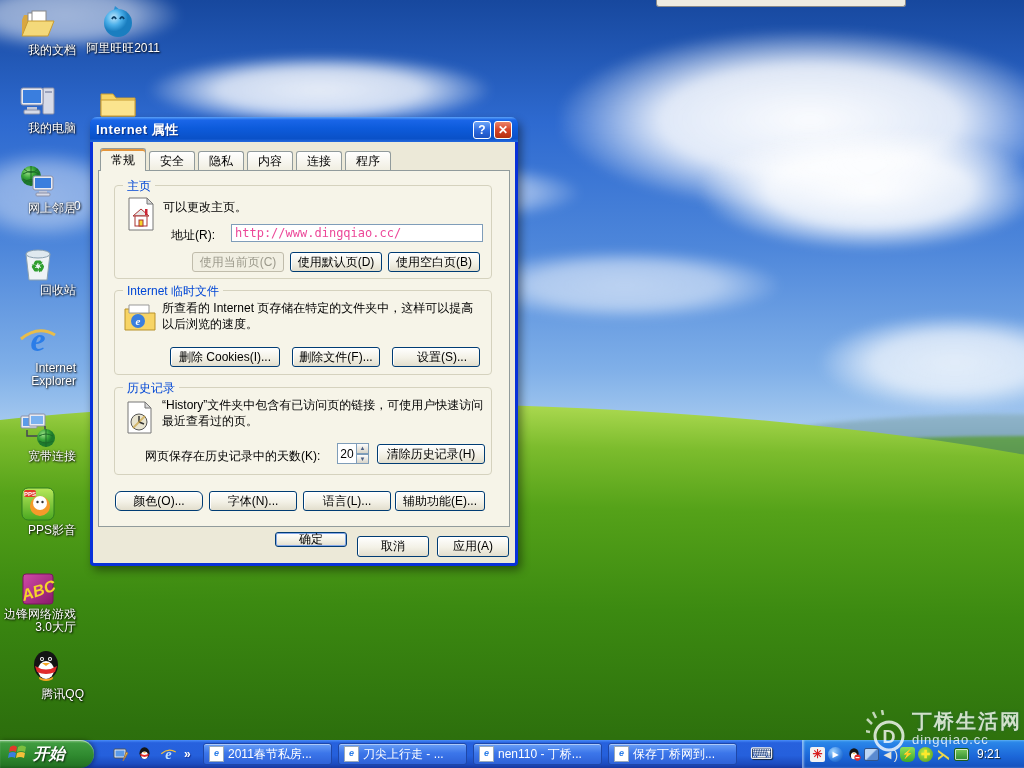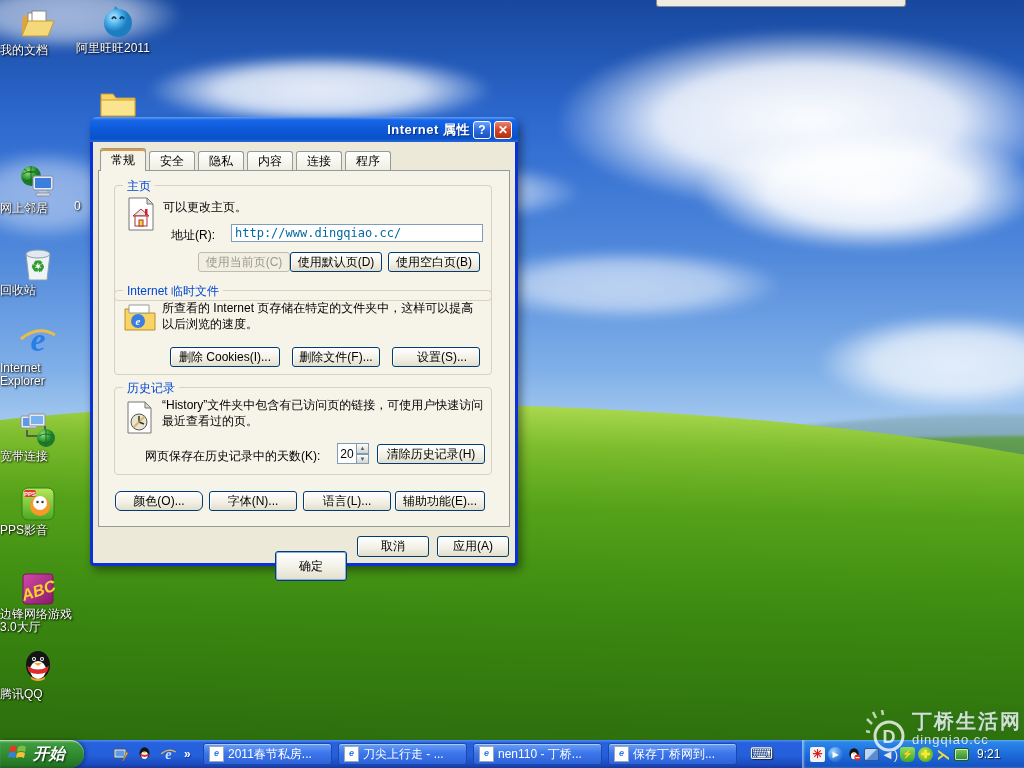--- a/index.html
+++ b/index.html
@@ -7,60 +7,60 @@
     font-family:"Liberation Sans",sans-serif;
     background:linear-gradient(180deg,#17489e 0%,#2e6ad0 16%,#4d86da 32%,#7fafe8 48%,#b3d3f2 58%,#d9eafa 64%,#e8f2fb 70%);}
   .abs{position:absolute;}
   
   .cloud{position:absolute;background:radial-gradient(ellipse at center,rgba(255,255,255,.98) 0%,rgba(255,255,255,.85) 42%,rgba(255,255,255,0) 72%);filter:blur(5px);}
   .ridge-far{position:absolute;left:680px;top:414px;width:440px;height:70px;border-radius:100% 30% 0 0/100% 60% 0 0;background:linear-gradient(180deg,#8fb4ca,#6e96a6);filter:blur(2px);}
   .ridge-mid{position:absolute;left:590px;top:436px;width:540px;height:60px;border-radius:90% 20% 0 0/100% 50% 0 0;background:linear-gradient(180deg,#63a053,#4a8348);filter:blur(1.5px);}
   .hill{position:absolute;left:-220px;top:406px;width:1540px;height:460px;border-radius:44% 56% 0 0/95px 160px 0 0;transform:rotate(1.2deg);
     background:linear-gradient(180deg,#aad84f 0%,#7cbc2d 9%,#55a219 22%,#3c8a11 44%,#2d700d 72%,#265f0a 100%);}
   
-  .dicon{position:absolute;width:76px;text-align:left;cursor:default;}
+  .dicon{position:absolute;width:76px;text-align:right;cursor:default;}
   .dicon .ig{height:38px;display:flex;align-items:flex-end;justify-content:center;}
   .ilabel{margin-top:2px;font-size:12px;line-height:13px;color:#fff;white-space:pre-line;
     text-shadow:1px 1px 2px rgba(0,0,0,.95),0 0 2px rgba(0,0,0,.7);}
   .frag{position:absolute;font-size:12px;color:#fff;text-shadow:1px 1px 2px #000;}
   
   .dialog{position:absolute;left:90px;top:118px;width:428px;height:448px;box-sizing:border-box;
     border:3px solid #0831d9;border-top:none;border-radius:7px 7px 4px 4px;background:#ece9d8;
     box-shadow:3px 4px 10px rgba(0,0,0,.45);font-size:12px;}
   .titlebar{position:absolute;left:-3px;top:-1px;right:-3px;height:25px;border-radius:7px 7px 0 0;
     background:linear-gradient(180deg,#5ba1f8 0%,#1a66e8 12%,#0d5bdb 45%,#0a51c8 86%,#2468de 100%);
     display:flex;align-items:center;padding:0 6px;box-sizing:border-box;}
-  .title-text{color:#fff;font-weight:bold;font-size:13px;letter-spacing:.5px;text-shadow:1px 1px 1px #0a2a7a;flex:1;text-align:right;}
+  .title-text{color:#fff;font-weight:bold;font-size:13px;letter-spacing:.5px;text-shadow:1px 1px 1px #0a2a7a;flex:1;}
   .tbtn{width:18px;height:18px;margin-left:3px;border:1px solid #fff;border-radius:3px;color:#fff;font-weight:bold;
     font-size:12px;line-height:16px;text-align:center;box-sizing:border-box;cursor:pointer;}
   .tbtn.help{background:linear-gradient(180deg,#6ba4f8,#2f6ce0 50%,#1b51c0);}
   .tbtn.close{background:linear-gradient(180deg,#ec8468,#d64228 50%,#b2300f);}
   .tab{position:absolute;top:33px;height:19px;width:46px;box-sizing:border-box;border:1px solid #919b9c;border-bottom:none;
     border-radius:3px 3px 0 0;background:linear-gradient(180deg,#fff,#f0eee1);text-align:center;line-height:18px;cursor:pointer;}
   .tab.sel{top:30px;height:23px;background:#f6f4e8;z-index:3;box-shadow:inset 0 2px 0 #e5953a;line-height:22px;}
   .tabpage{position:absolute;left:5px;top:52px;width:412px;height:357px;border:1px solid #919b9c;background:#f6f4e8;box-sizing:border-box;z-index:2;}
   .group{position:absolute;left:15px;width:378px;border:1px solid #d5d2be;border-radius:4px;box-sizing:border-box;}
   .gcap{position:absolute;top:-8px;left:8px;background:#f6f4e8;padding:0 4px;color:#0046d5;font-size:12px;}
   .gtext{position:absolute;font-size:12px;color:#000;line-height:16px;}
   .xp-btn{position:absolute;height:20px;box-sizing:border-box;border:1px solid #003c74;border-radius:3px;
     background:linear-gradient(180deg,#fff 0%,#f3f1e6 55%,#e2decd 100%);font-size:12px;color:#000;
     display:flex;align-items:center;justify-content:center;cursor:pointer;box-shadow:inset 1px 1px 0 #fff;}
   .xp-btn.disabled{color:#9c9a8c;border-color:#c0bcab;background:#f1efe2;box-shadow:none;cursor:default;}
   .xp-btn.default{box-shadow:inset 0 0 0 1px #86a8e8,inset 1px 1px 0 #fff;}
   .tfield{position:absolute;background:#fff;border:1px solid #7f9db9;box-sizing:border-box;font-family:"DejaVu Sans Mono",monospace;
-    font-size:12px;padding:1px 3px;color:#0369a1;}
+    font-size:12px;padding:1px 3px;color:#ec4899;}
   input.tfield{outline:none;}
   .spinner{position:absolute;width:32px;height:21px;display:flex;}
   .spin-val{flex:1;background:#fff;border:1px solid #7f9db9;border-right:none;font-size:12px;display:flex;align-items:center;justify-content:center;}
   .spin-arrows{width:13px;display:flex;flex-direction:column;}
   .spin-arrows div{flex:1;border:1px solid #7f9db9;background:linear-gradient(180deg,#fdfdfd,#d8d4c8);font-size:6px;line-height:8px;text-align:center;color:#4d6185;cursor:pointer;}
   
   .taskbar{position:absolute;left:0;bottom:0;width:1024px;height:28px;z-index:20;
     background:linear-gradient(180deg,#4b8bf5 0%,#3a7bef 4%,#2761dd 10%,#2560dc 55%,#1c4cc0 85%,#16389f 100%);}
-  .startbtn{position:absolute;left:0;top:0;height:28px;width:84px;border-radius:0 14px 14px 0;cursor:pointer;
+  .startbtn{position:absolute;left:0;top:0;height:28px;width:94px;border-radius:0 14px 14px 0;cursor:pointer;
     background:linear-gradient(180deg,#7bbf77 0%,#3f9b3f 12%,#2f8a2f 55%,#247524 90%,#1d611d 100%);
     box-shadow:inset 0 1px 1px rgba(255,255,255,.5),2px 0 4px rgba(0,0,0,.35);display:flex;align-items:center;padding-left:8px;box-sizing:border-box;}
   .start-label{color:#fff;font-weight:bold;font-style:italic;font-size:16px;margin-left:5px;text-shadow:1px 1px 2px rgba(0,0,0,.7);}
   .ql{position:absolute;left:112px;top:0;height:28px;display:flex;align-items:center;gap:7px;}
   .ql .qicon{width:17px;height:17px;display:flex;align-items:center;justify-content:center;cursor:pointer;}
   .chev{color:#fff;font-size:12px;font-weight:bold;text-shadow:1px 1px 1px #12339a;cursor:pointer;}
   .taskbtns{position:absolute;left:203px;top:3px;display:flex;gap:6px;}
   .taskbtn{width:129px;height:22px;border-radius:3px;border:1px solid #1e47a8;box-sizing:border-box;cursor:pointer;
     background:linear-gradient(180deg,#6aa0f7 0%,#3c76ea 45%,#2e62d8 100%);box-shadow:inset 0 1px 0 rgba(255,255,255,.45);
     display:flex;align-items:center;padding:0 5px;gap:4px;color:#fff;font-size:12px;white-space:nowrap;overflow:hidden;}
@@ -136,20 +136,33 @@
               <stop offset="100%" stop-color="#1a7ec0"></stop>
             </radialGradient>
           </defs>
           <path d="M11 15 q2 -4 4 0" stroke="#0a3f66" stroke-width="2" fill="none"></path>
           <path d="M19 15 q2 -4 4 0" stroke="#0a3f66" stroke-width="2" fill="none"></path>
         </svg>
     </div>
     <div class="ilabel">阿里旺旺2011</div>
   </div>
 
+  <div class="dicon" style="left:0px;top:82px;">
+    <div class="ig">
+      <svg width="38" height="36" viewBox="0 0 38 36">
+          <rect x="24" y="4" width="11" height="26" rx="1" fill="#d7dbe8" stroke="#8a90a8"></rect>
+          <rect x="26" y="7" width="7" height="2" fill="#9aa2bc"></rect>
+          <rect x="2" y="4" width="22" height="17" rx="2" fill="#e8eaf2" stroke="#8a90a8"></rect>
+          <rect x="4" y="6" width="18" height="13" fill="#3a7ede"></rect>
+          <rect x="8" y="23" width="10" height="3" fill="#c2c8da"></rect>
+          <rect x="5" y="26" width="16" height="4" rx="1" fill="#d7dbe8" stroke="#8a90a8"></rect>
+        </svg>
+    </div>
+    <div class="ilabel">我的电脑</div>
+  </div>
 
   <div class="dicon" style="left:80px;top:82px;z-index:1;">
     <div class="ig">
       <svg width="38" height="32" viewBox="0 0 38 32">
           <path d="M2 6 L14 6 L17 10 L36 10 L36 28 L2 28 Z" fill="#f7d465" stroke="#c89b30"></path>
           <path d="M2 12 L36 12 L36 28 L2 28 Z" fill="#fbe48e" stroke="#c89b30"></path>
         </svg>
     </div>
     <div class="ilabel"></div>
   </div>
@@ -252,21 +265,21 @@
               <stop offset="100%" stop-color="#8a1a6a"></stop>
             </linearGradient>
           </defs>
           <text x="17" y="24" font-size="16" text-anchor="middle" fill="#f5d52a" font-style="italic" font-weight="bold" transform="rotate(-18 17 17)">ABC</text>
         </svg>
     </div>
     <div class="ilabel">边锋网络游戏
 3.0大厅</div>
   </div>
 
-  <div class="dicon" style="left:0px;top:648px;">
+  <div class="dicon" style="left:8px;top:648px;">
     <div class="ig">
       <svg width="36" height="38" viewBox="0 0 36 38">
           <ellipse cx="18" cy="30" rx="7" ry="3" fill="#f5a623"></ellipse>
           <ellipse cx="18" cy="17" rx="12" ry="14" fill="#141414"></ellipse>
           <ellipse cx="18" cy="22" rx="8" ry="9" fill="#fff"></ellipse>
           <circle cx="14" cy="11" r="2" fill="#fff"></circle>
           <circle cx="22" cy="11" r="2" fill="#fff"></circle>
           <circle cx="14" cy="11" r="1" fill="#000"></circle>
           <circle cx="22" cy="11" r="1" fill="#000"></circle>
           <path d="M14 15 L22 15 L18 18 Z" fill="#f5a623"></path>
@@ -286,36 +299,36 @@
     <div class="tab sel" style="left:7px;">常规</div>
     <div class="tab" style="left:56px;">安全</div>
     <div class="tab" style="left:105px;">隐私</div>
     <div class="tab" style="left:154px;">内容</div>
     <div class="tab" style="left:203px;">连接</div>
     <div class="tab" style="left:252px;">程序</div>
     <div class="tab" style="left:301px;margin-top:32px;">高级</div>
 
     <div class="tabpage">
 
-      <div class="group" style="top:14px;height:116px;">
+      <div class="group" style="top:14px;height:94px;">
         <span class="gcap">主页</span>
         <div class="abs" style="left:10px;top:10px;">
           <svg width="32" height="38" viewBox="0 0 32 38">
               <path d="M4 2 L22 2 L28 8 L28 34 L4 34 Z" fill="#fff" stroke="#777"></path>
               <path d="M22 2 L22 8 L28 8 Z" fill="#d8d8d8" stroke="#777"></path>
               <path d="M8 20 L16 13 L24 20 Z" fill="#e8e8e8" stroke="#a33"></path>
               <rect x="10" y="20" width="12" height="10" fill="#fff" stroke="#a33"></rect>
               <rect x="14" y="24" width="4" height="6" fill="#f5d52a" stroke="#a33"></rect>
               <rect x="20" y="13" width="2.5" height="6" fill="#c23"></rect>
             </svg>
         </div>
         <div class="gtext" style="left:48px;top:13px;">可以更改主页。</div>
         <div class="gtext" style="left:56px;top:41px;">地址(R):</div>
         <input class="tfield" style="left: 116px; top: 38px; width: 252px; height: 18px;" value="http://www.dingqiao.cc/">
-        <div class="xp-btn disabled" style="left:83px;top:66px;width:92px;">使用当前页(C)</div>
+        <div class="xp-btn disabled" style="left:77px;top:66px;width:92px;">使用当前页(C)</div>
         <div class="xp-btn" style="left:175px;top:66px;width:92px;">使用默认页(D)</div>
         <div class="xp-btn" style="left:273px;top:66px;width:92px;">使用空白页(B)</div>
       </div>
 
       <div class="group" style="top:119px;height:85px;">
         <span class="gcap">Internet 临时文件</span>
         <div class="abs" style="left:8px;top:12px;">
           <svg width="34" height="30" viewBox="0 0 34 30">
               <path d="M2 6 L13 6 L16 10 L32 10 L32 27 L2 27 Z" fill="#f7d465" stroke="#b8912a"></path>
               <path d="M6 2 L26 2 L26 10 L6 10 Z" fill="#fff" stroke="#999"></path>
@@ -351,21 +364,21 @@
         </div>
         <div class="xp-btn" style="left:262px;top:56px;width:108px;">清除历史记录(H)</div>
       </div>
 
       <div class="xp-btn" style="left:16px;top:320px;width:88px;border-radius:6px;">颜色(O)...</div>
       <div class="xp-btn" style="left:110px;top:320px;width:88px;">字体(N)...</div>
       <div class="xp-btn" style="left:204px;top:320px;width:88px;">语言(L)...</div>
       <div class="xp-btn" style="left:296px;top:320px;width:90px;">辅助功能(E)...</div>
     </div>
 
-    <div class="xp-btn default" style="left:182px;top:433px;width:72px;height:30px;text-align:center;">确定</div>
+    <div class="xp-btn default" style="left:182px;top:414px;width:72px;height:15px;text-align:center;">确定</div>
     <div class="xp-btn" style="left:264px;top:418px;width:72px;height:21px;">取消</div>
     <div class="xp-btn" style="left:344px;top:418px;width:72px;height:21px;">应用(A)</div>
   </div>
 
   <div class="taskbar">
     <div class="startbtn">
       <span>
         <svg width="20" height="20" viewBox="0 0 20 20">
             <path d="M2 5 q4 -3 7 0 l-1 5 q-3 -2 -7 0 Z" fill="#e23a2a"></path>
             <path d="M10 5 q4 -3 8 0 l-1 5 q-4 -2 -8 0 Z" fill="#7cbf3f"></path>

